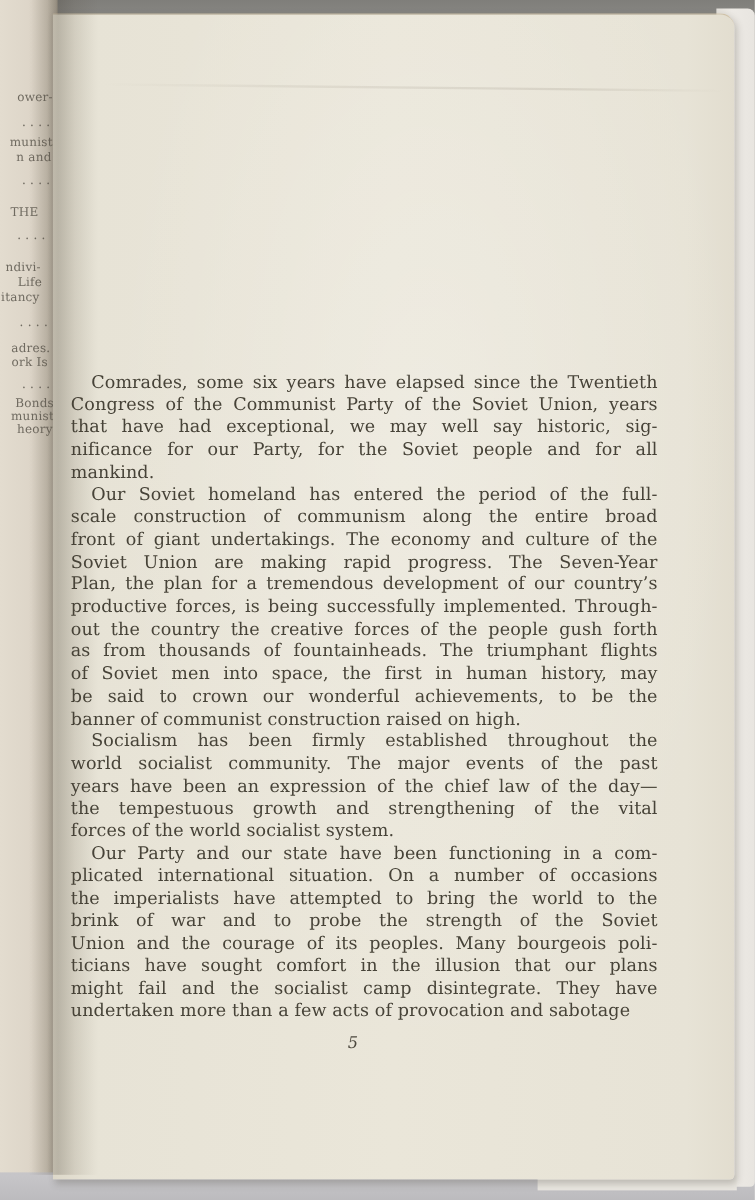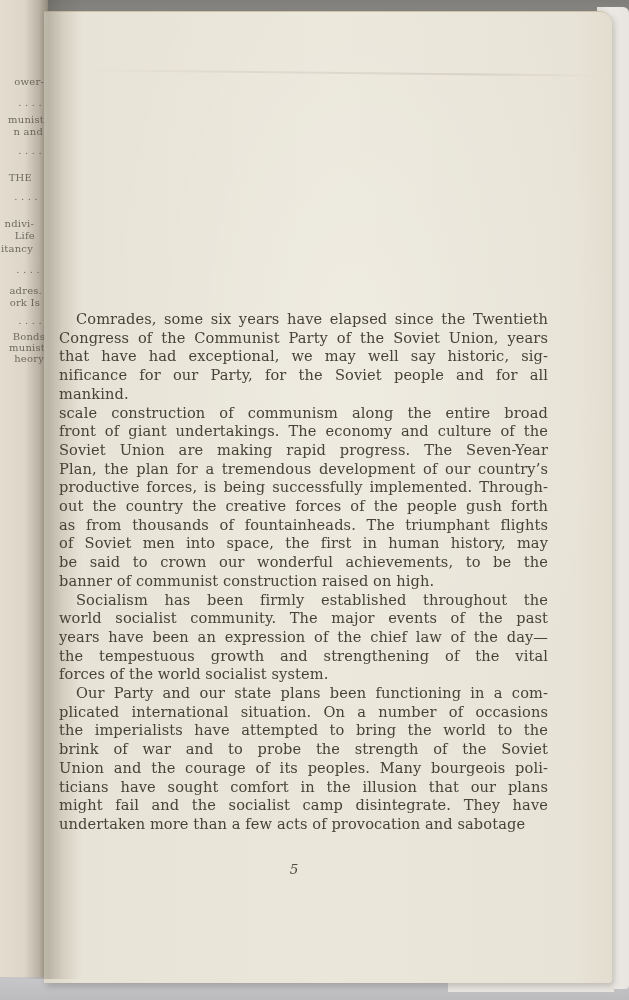--- a/index.html
+++ b/index.html
@@ -108,36 +108,37 @@
 
   <div class="main-page">
     <div class="crease"></div>
     <div class="text-block">
 
     <div class="line indent">Comrades, some six years have elapsed since the Twentieth</div>
         <div class="line">Congress of the Communist Party of the Soviet Union, years</div>
         <div class="line">that have had exceptional, we may well say historic, sig-</div>
         <div class="line">nificance for our Party, for the Soviet people and for all</div>
         <div class="line last">mankind.</div>
+        <div class="line indent">Our Soviet homeland has entered the period of the full-</div>
         <div class="line">scale construction of communism along the entire broad</div>
         <div class="line">front of giant undertakings. The economy and culture of the</div>
         <div class="line">Soviet Union are making rapid progress. The Seven-Year</div>
         <div class="line">Plan, the plan for a tremendous development of our country’s</div>
         <div class="line">productive forces, is being successfully implemented. Through-</div>
         <div class="line">out the country the creative forces of the people gush forth</div>
         <div class="line">as from thousands of fountainheads. The triumphant flights</div>
         <div class="line">of Soviet men into space, the first in human history, may</div>
         <div class="line">be said to crown our wonderful achievements, to be the</div>
         <div class="line last">banner of communist construction raised on high.</div>
         <div class="line indent">Socialism has been firmly established throughout the</div>
         <div class="line">world socialist community. The major events of the past</div>
         <div class="line">years have been an expression of the chief law of the day—</div>
         <div class="line">the tempestuous growth and strengthening of the vital</div>
         <div class="line last">forces of the world socialist system.</div>
-        <div class="line indent">Our Party and our state plans been functioning in a com-</div>
+        <div class="line indent">Our Party and our state have been functioning in a com-</div>
         <div class="line">plicated international situation. On a number of occasions</div>
         <div class="line">the imperialists have attempted to bring the world to the</div>
         <div class="line">brink of war and to probe the strength of the Soviet</div>
         <div class="line">Union and the courage of its peoples. Many bourgeois poli-</div>
         <div class="line">ticians have sought comfort in the illusion that our plans</div>
         <div class="line">might fail and the socialist camp disintegrate. They have</div>
         <div class="line last">undertaken more than a few acts of provocation and sabotage</div>
       </div>
     <div class="page-number">5</div>
   </div>

